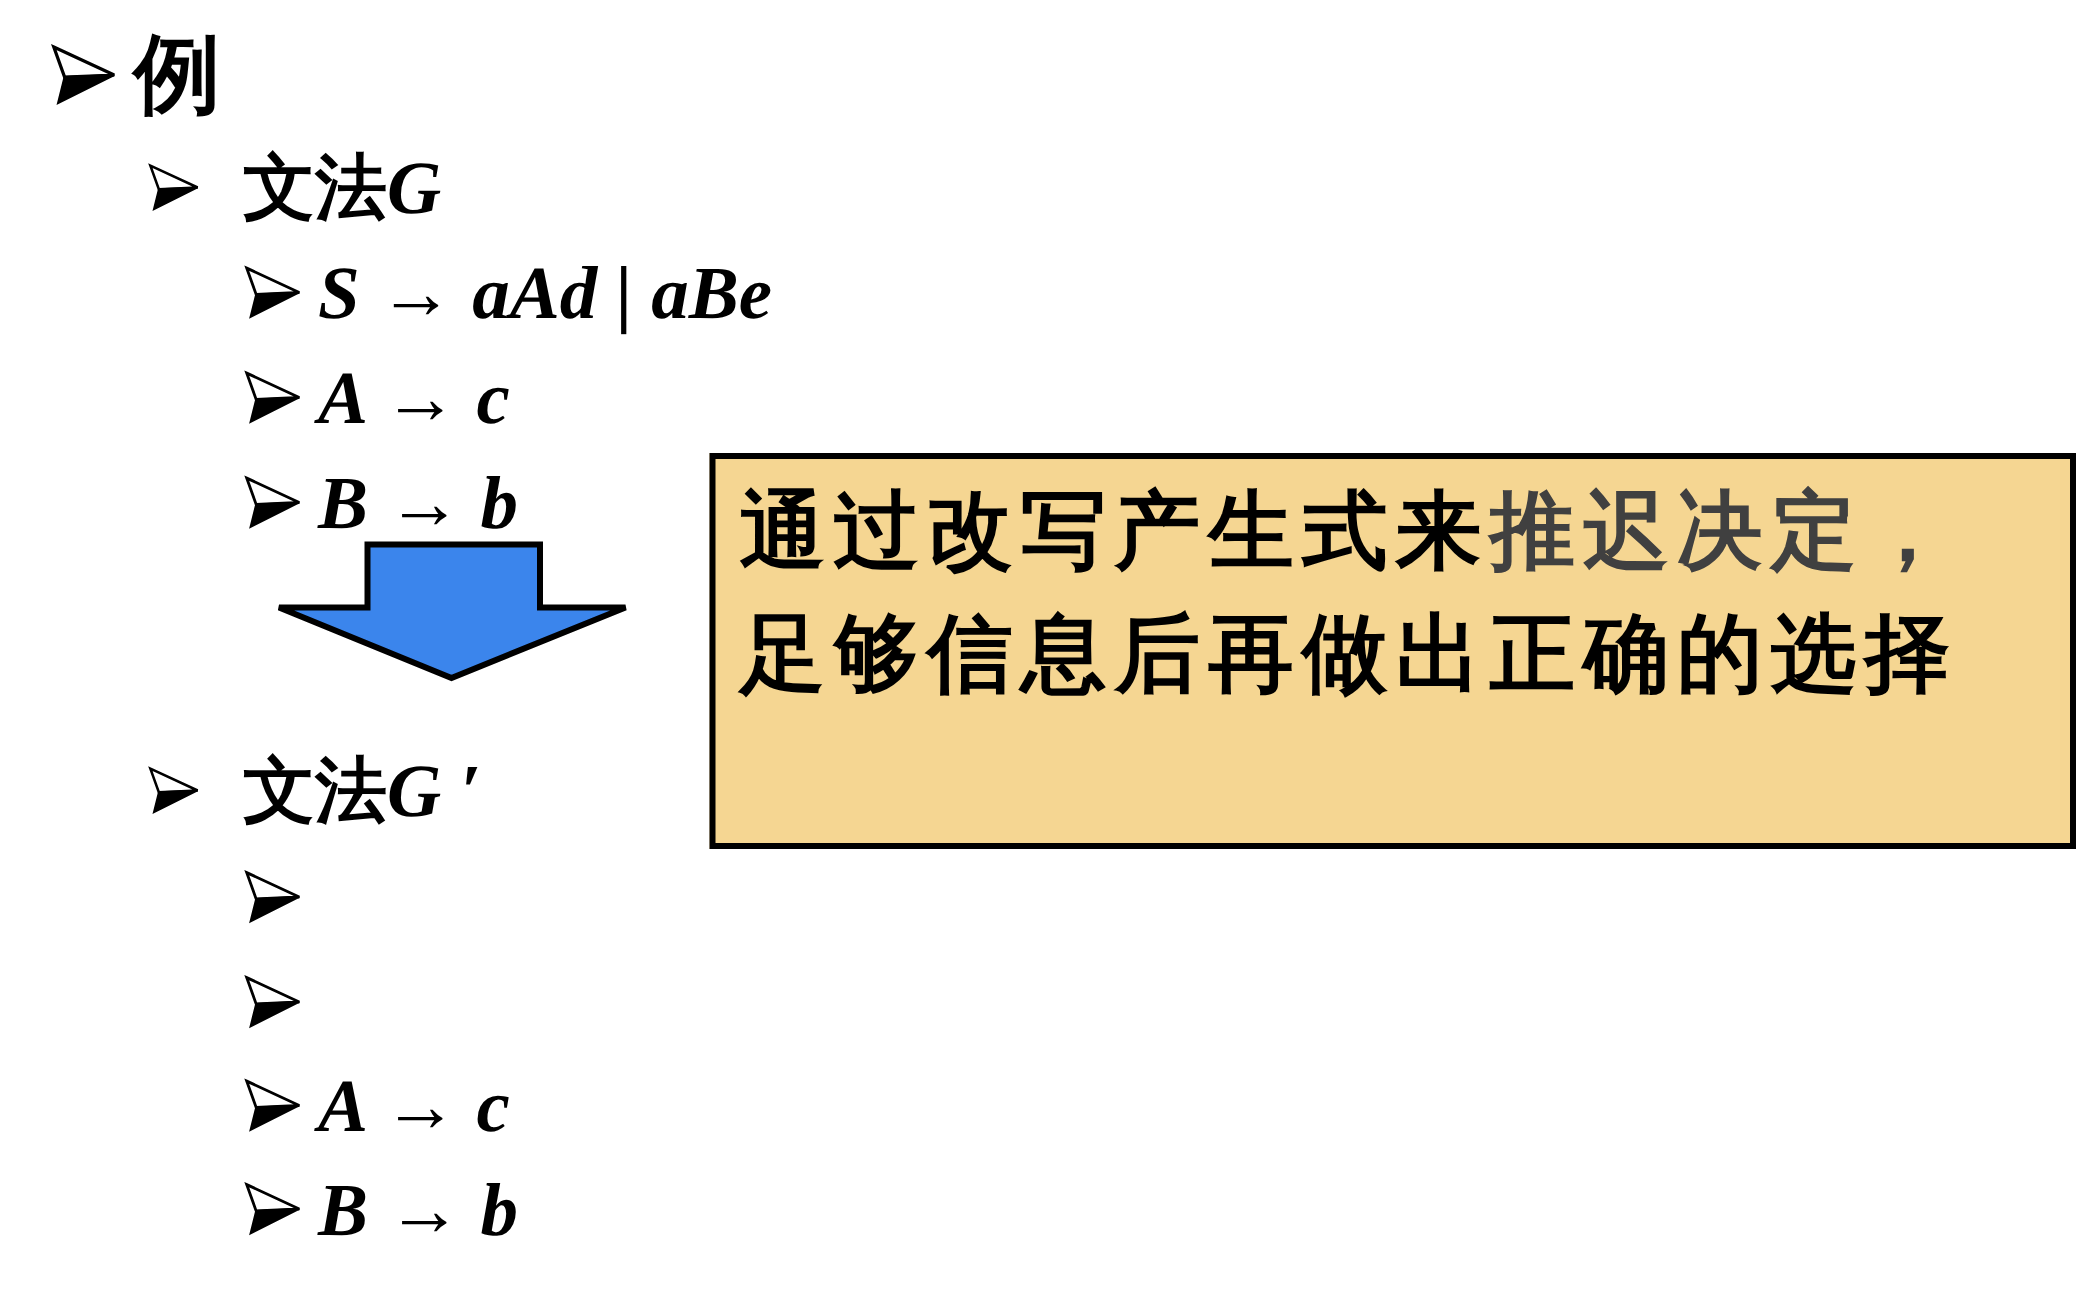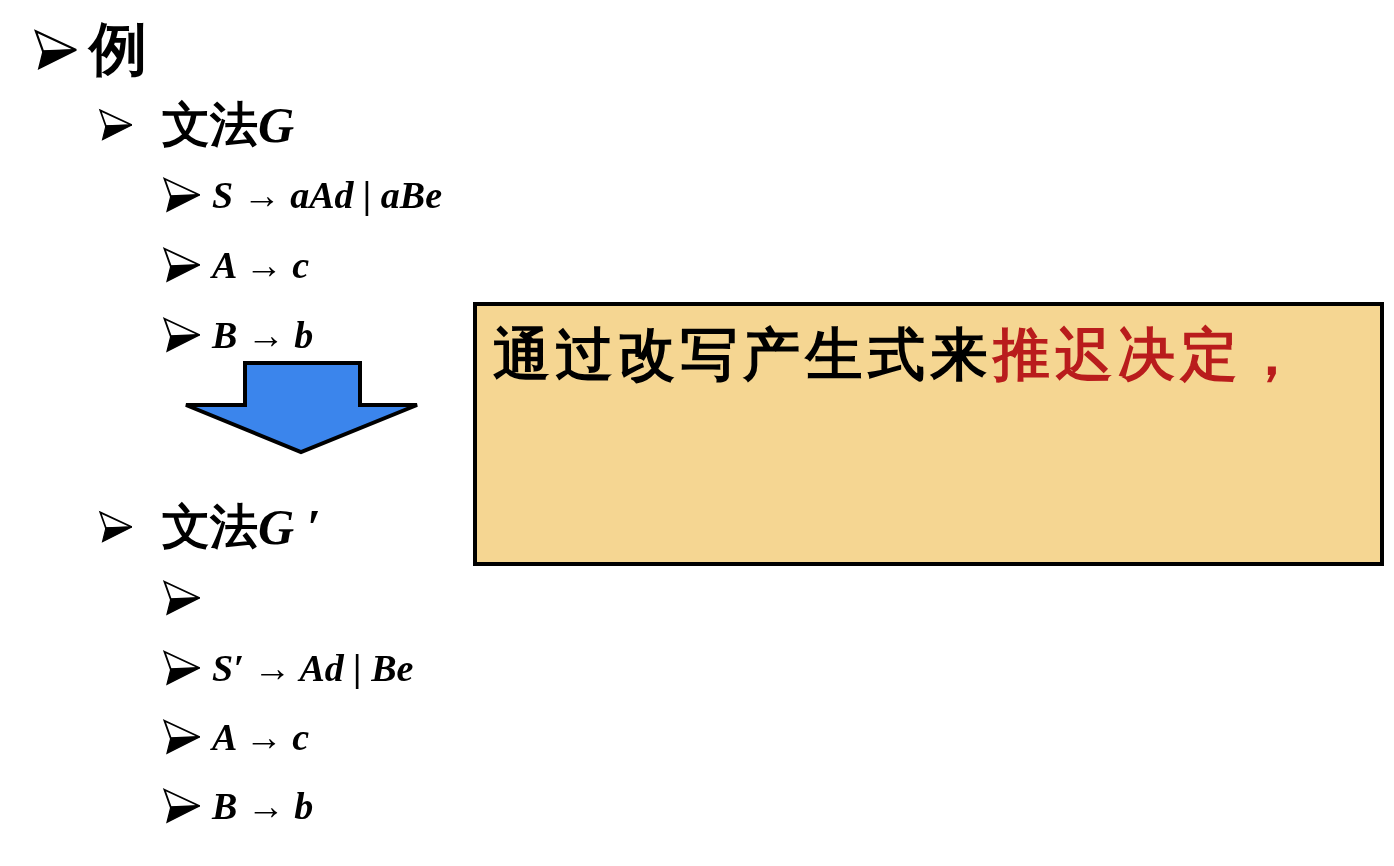--- a/index.html
+++ b/index.html
@@ -31,21 +31,21 @@
   .lv1 .bullet { width: 46px; height: 52px; margin-right: 10px; }
   .lv1 .cjk { font-size: 58px; font-weight: bold; }
   
   .lv2 { left: 98px; height: 58px; }
   .lv2 .bullet { width: 36px; height: 40px; margin-right: 28px; }
   .lv2 .cjk { font-size: 48px; font-weight: bold; }
   .lv2 .sym { font-size: 50px; font-weight: bold; font-style: italic; }
   
   .lv3 { left: 162px; height: 60px; }
   .lv3 .bullet { width: 40px; height: 46px; margin-right: 10px; }
-  .lv3 .rule { font-size: 38px; font-weight: bold; font-style: italic; text-align: right; }
+  .lv3 .rule { font-size: 50px; font-weight: bold; font-style: italic; text-align: right; }
   
   .r-g1-title { top: 96px; }
   .r-g1-0 { top: 165px; }
   .r-g1-1 { top: 235px; }
   .r-g1-2 { top: 305px; }
   .r-g2-title { top: 498px; }
   .r-g2-0 { top: 568px; }
   .r-g2-1 { top: 638px; }
   .r-g2-2 { top: 707px; }
   .r-g2-3 { top: 776px; }
@@ -120,21 +120,22 @@
       <polygon points="14,34 60,32 8,58" fill="#000000" stroke="#000000" stroke-width="2"></polygon>
     </svg>
     <span class="rule">B → b</span>
   </div>
 
   <svg class="down-arrow" viewBox="0 0 237 95">
     <polygon points="62,3 177,3 177,45 234,45 118,92 3,45 62,45" fill="#3B85EC" stroke="#000000" stroke-width="4" stroke-linejoin="miter"></polygon>
   </svg>
 
   <div class="callout" style="background-color: rgb(245, 214, 146);">
-    <div><span>通过改写产生式来</span><span class="hl" style="color: #b91c1c;">推迟决定，</span></div>
+    <div><span>通过改写产生式来</span><span class="hl" style="color: #404040;">推迟决定，</span></div>
+    <div>足够信息后再做出正确的选择</div>
   </div>
 
   <div class="row lv2 r-g2-title">
     <svg class="bullet" viewBox="0 0 64 64">
       <polygon points="4,6 60,32 14,34" fill="#ffffff" stroke="#000000" stroke-width="3"></polygon>
       <polygon points="14,34 60,32 8,58" fill="#000000" stroke="#000000" stroke-width="2"></polygon>
     </svg>
     <span class="cjk">文法</span>
       <span class="sym">G ′</span>
   </div>
@@ -143,21 +144,20 @@
     <svg class="bullet" viewBox="0 0 64 64">
       <polygon points="4,6 60,32 14,34" fill="#ffffff" stroke="#000000" stroke-width="3"></polygon>
       <polygon points="14,34 60,32 8,58" fill="#000000" stroke="#000000" stroke-width="2"></polygon>
     </svg>
   </div>
   <div class="row lv3 r-g2-1">
     <svg class="bullet" viewBox="0 0 64 64">
       <polygon points="4,6 60,32 14,34" fill="#ffffff" stroke="#000000" stroke-width="3"></polygon>
       <polygon points="14,34 60,32 8,58" fill="#000000" stroke="#000000" stroke-width="2"></polygon>
     </svg>
-    <span class="rule">S′ → Ad | Be</span>
   </div>
   <div class="row lv3 r-g2-2">
     <svg class="bullet" viewBox="0 0 64 64">
       <polygon points="4,6 60,32 14,34" fill="#ffffff" stroke="#000000" stroke-width="3"></polygon>
       <polygon points="14,34 60,32 8,58" fill="#000000" stroke="#000000" stroke-width="2"></polygon>
     </svg>
     <span class="rule">A → c</span>
   </div>
   <div class="row lv3 r-g2-3">
     <svg class="bullet" viewBox="0 0 64 64">

